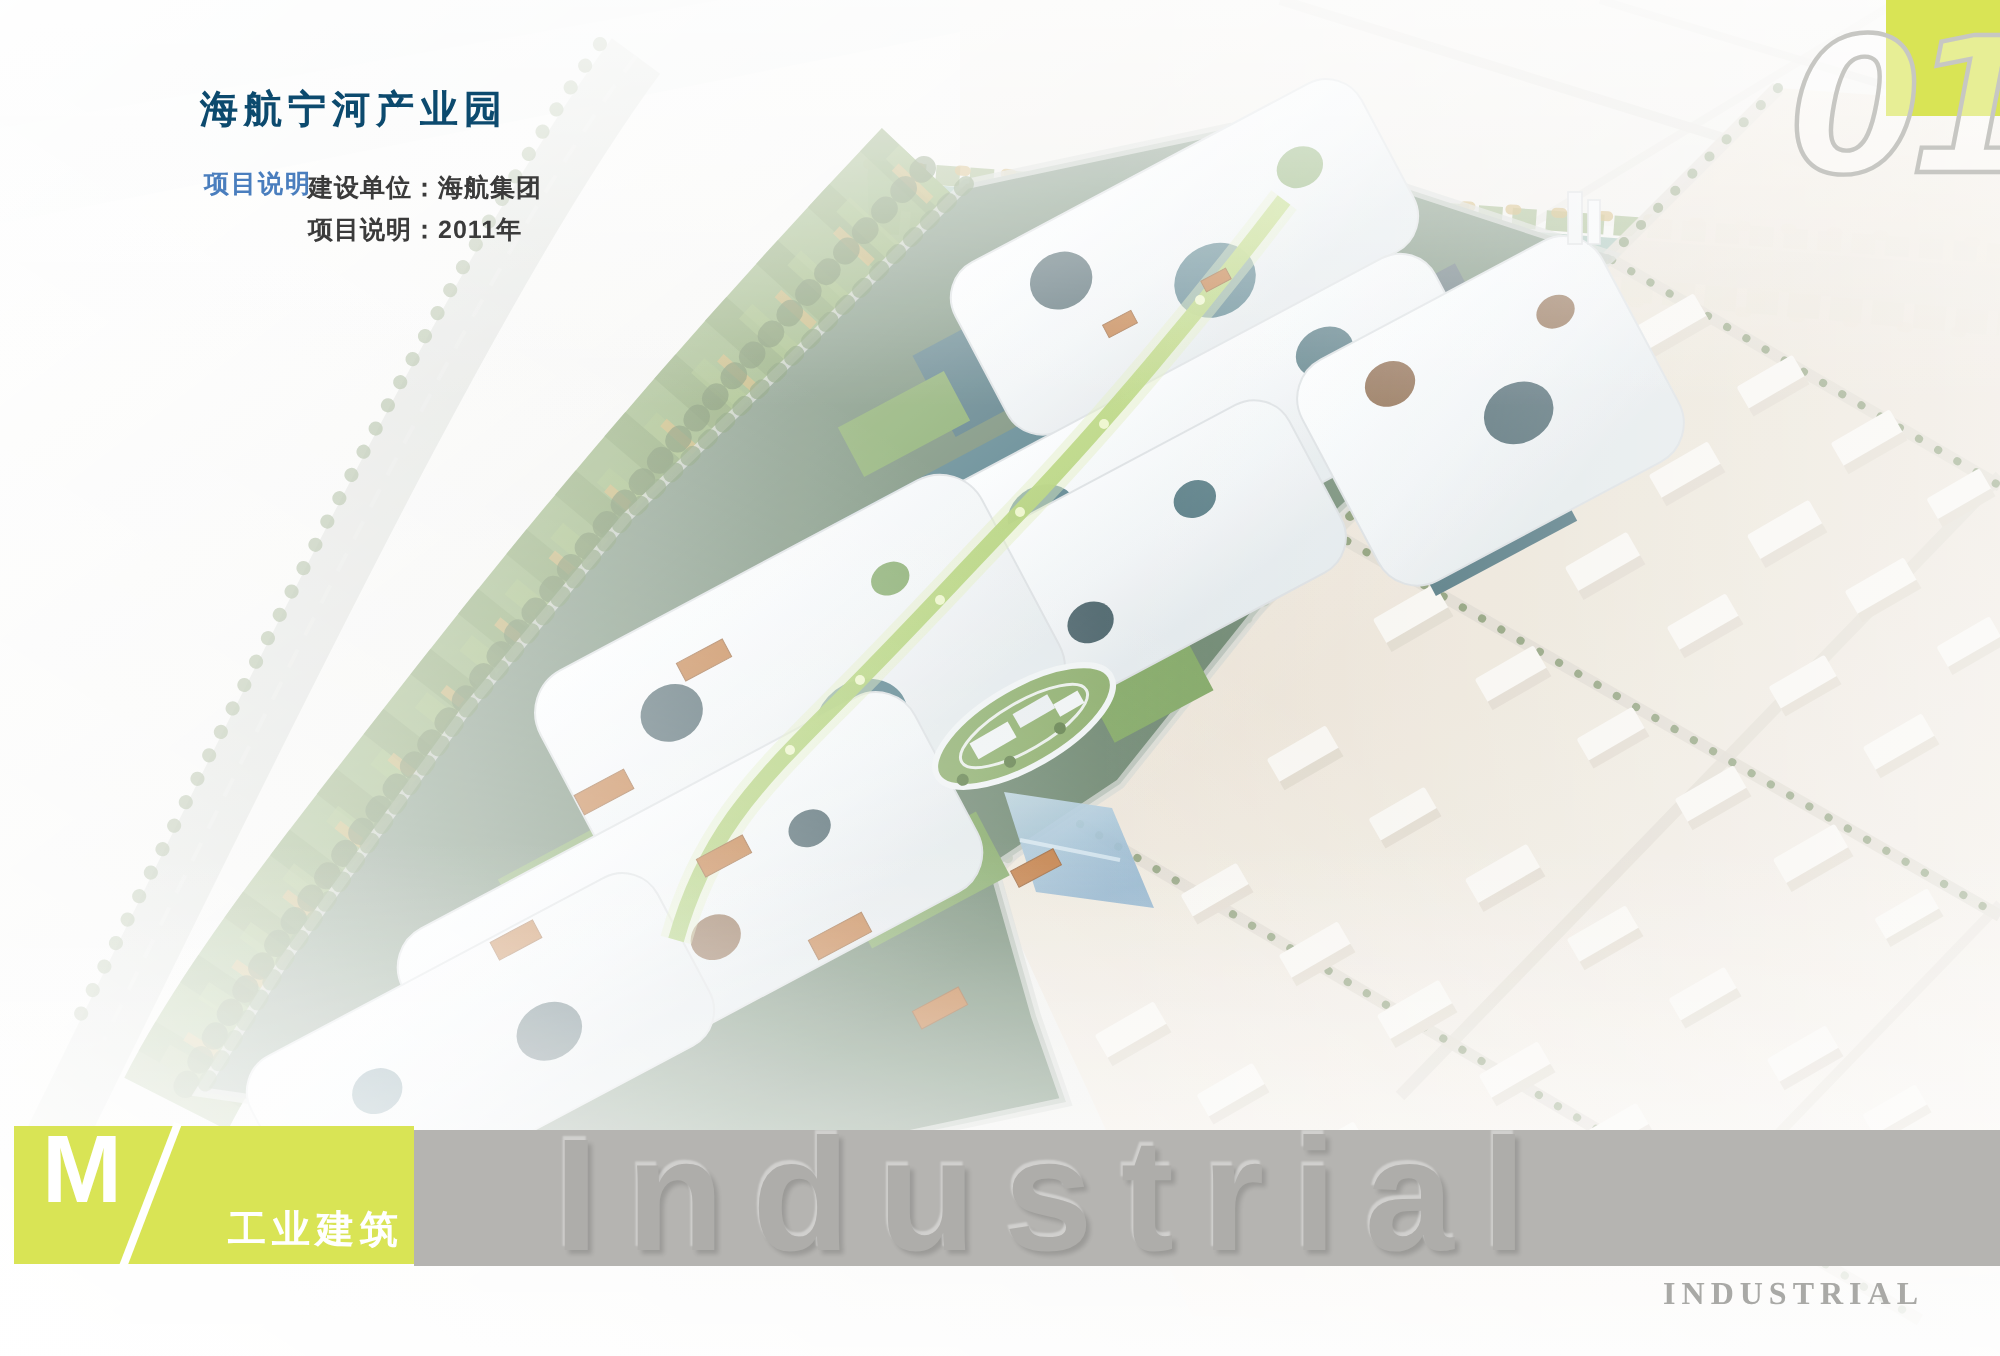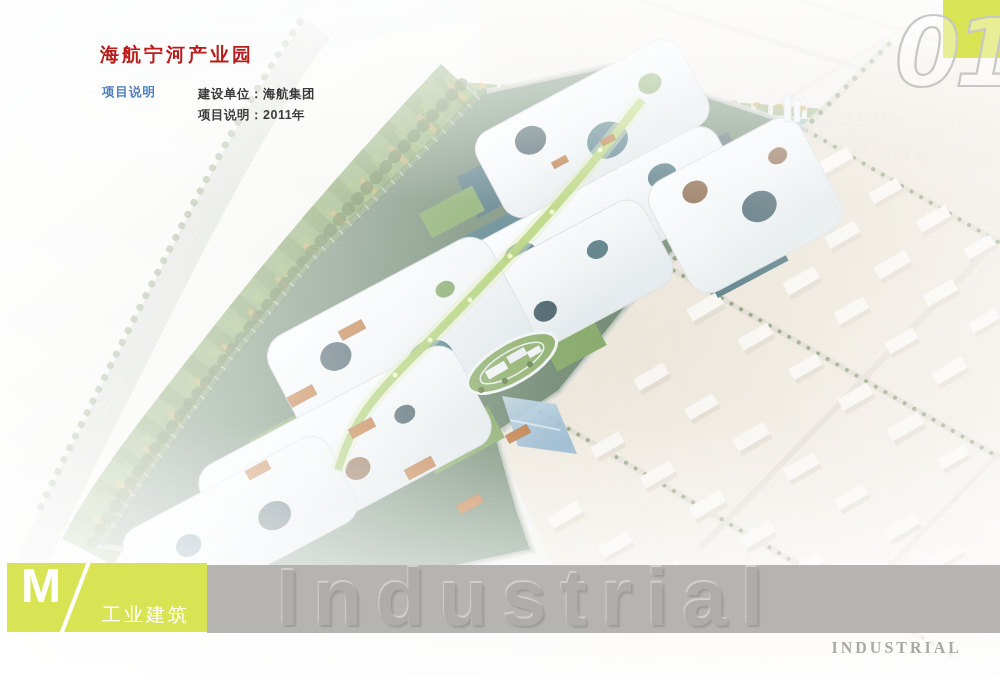--- a/index.html
+++ b/index.html
@@ -2,26 +2,26 @@
 <html><head>
 <meta charset="utf-8">
 <style>
   html,body{margin:0;padding:0;background:#ffffff;}
   .stage{position:relative;width:1000px;height:678px;overflow:hidden;
          background:#f5f5f2;font-family:"Liberation Sans",sans-serif;}
   .scene{position:absolute;left:0;top:0;width:1000px;height:678px;}
 
   
   .page-title{position:absolute;left:100px;top:42px;font-size:19px;font-weight:bold;
-              color:#b91c1c;letter-spacing:3px;}
+              color:#0c4a6e;letter-spacing:3px;}
   .section-label{position:absolute;left:102px;top:84px;font-size:12.5px;font-weight:bold;
                  color:#4a7ebe;letter-spacing:1px;}
   .details{position:absolute;left:154px;top:84px;}
   .detail-line{font-size:12.5px;font-weight:bold;color:#3b3b3b;line-height:21px;
-               letter-spacing:0.5px;white-space:nowrap;margin-left:44px;}
+               letter-spacing:0.5px;white-space:nowrap;}
 
   
   .accent-block{position:absolute;left:943px;top:0;width:57px;height:58px;background:#d9e455;}
   .pagenum-svg{position:absolute;left:850px;top:-6px;width:160px;height:120px;}
   .pagenum-svg text{font-family:"DejaVu Sans","Liberation Sans",sans-serif;
                     font-style:italic;font-weight:bold;font-size:94px;letter-spacing:-6px;
                     fill:rgba(255,255,255,0.38);stroke:#c7c7c3;stroke-width:2.2px;}
 
   
   .band{position:absolute;left:207px;top:565px;width:793px;height:68px;
@@ -31,21 +31,21 @@
              text-shadow:-1px -2px 1px rgba(255,255,255,0.38), 2px 2px 2px rgba(0,0,0,0.14);}
   .caps{position:absolute;right:38px;top:639px;font-family:"Liberation Serif",serif;
         font-weight:bold;font-size:16px;letter-spacing:3px;color:#a9a9a6;}
 
   
   .logo-box{position:absolute;left:7px;top:563px;width:200px;height:69px;background:#d9e455;}
   .logo-m{position:absolute;left:14px;top:-1px;font-size:48px;line-height:1;font-weight:bold;
           color:#ffffff;}
   .logo-slash{position:absolute;left:66px;top:-4px;width:3.5px;height:78px;background:#ffffff;
               transform:rotate(21deg);}
-  .logo-cat{position:absolute;right:17px;bottom:4px;font-size:19px;font-weight:normal;
+  .logo-cat{position:absolute;right:5px;bottom:4px;font-size:19px;font-weight:bold;
             color:#ffffff;letter-spacing:3px;}
 </style>
 </head>
 <body>
 
 <div class="stage">
 
   <svg class="scene" viewBox="0 0 1000 678" aria-hidden="true">
     <defs>
       <linearGradient id="bgG" x1="0" y1="0" x2="1" y2="1">

